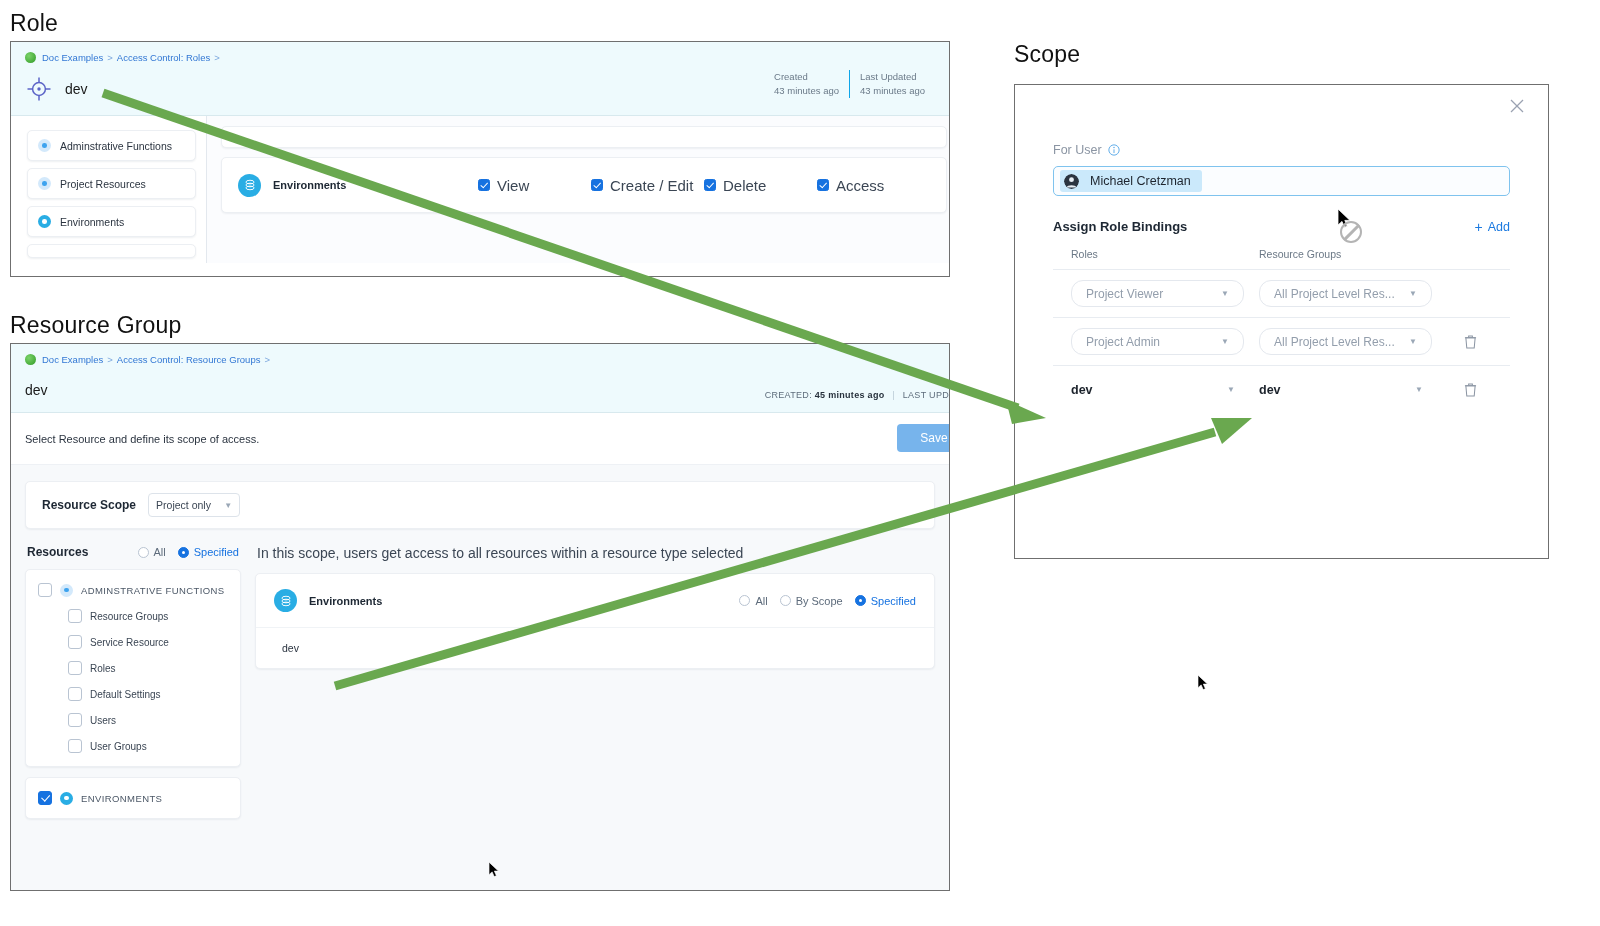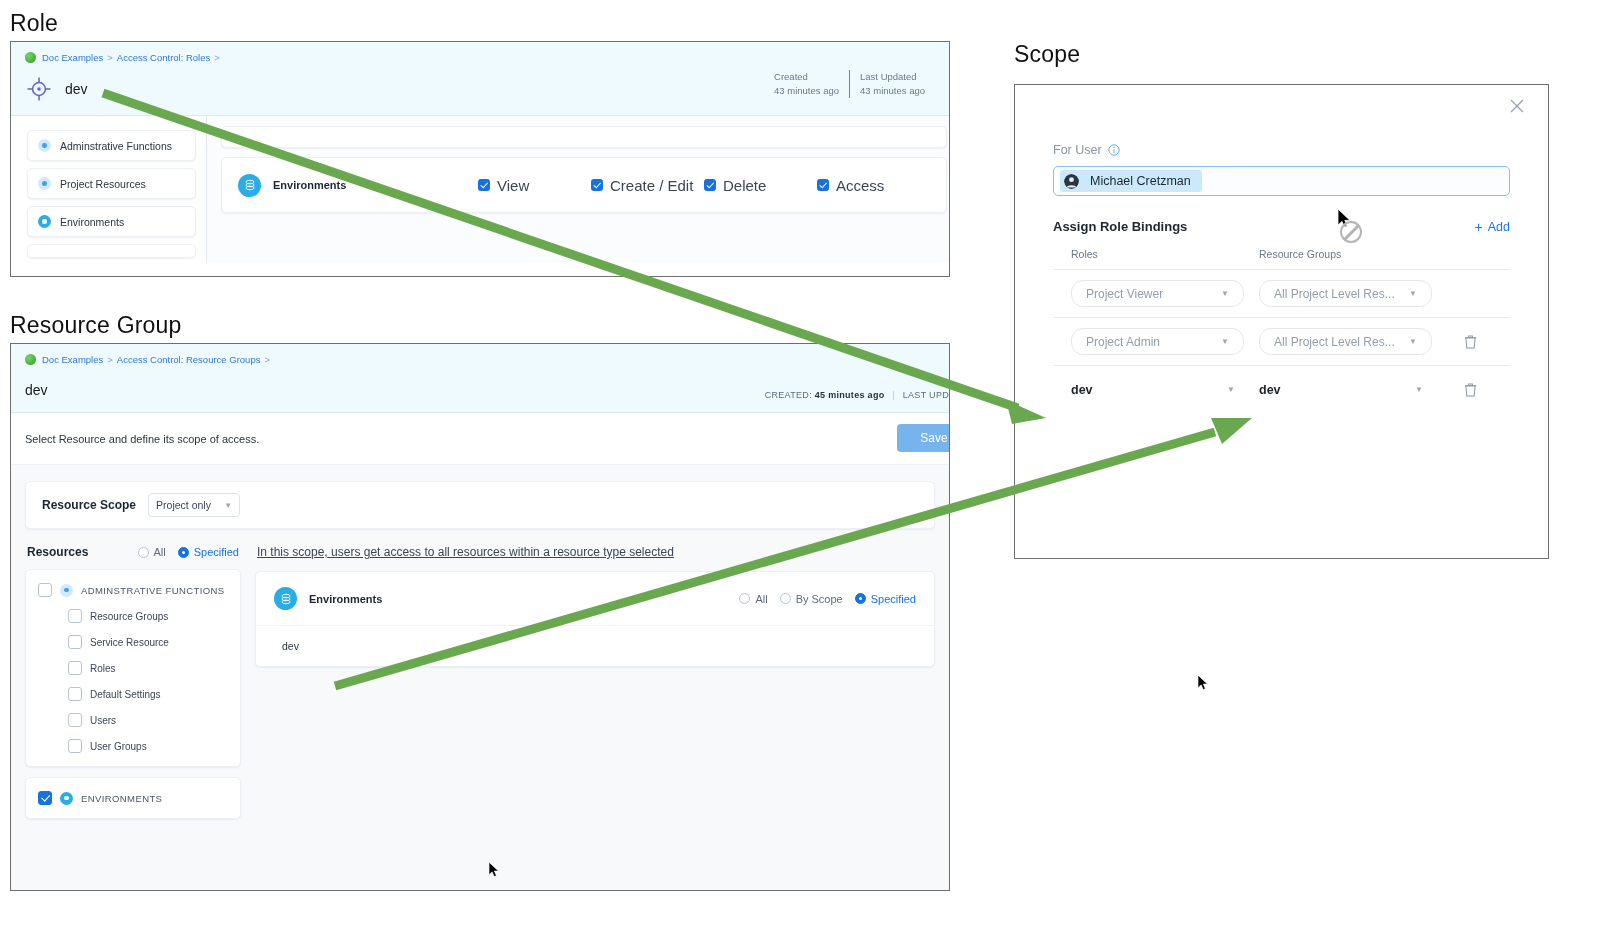--- a/index.html
+++ b/index.html
@@ -213,21 +213,21 @@
     box-shadow: 0 1px 2px rgba(20,40,70,.06);
     padding: 13px 12px;
     margin-bottom: 10px;
   }
   .res-parent { display: flex; align-items: center; gap: 8px; font-size: 9.5px; color: #4b5766; letter-spacing: .4px; }
   .cb.lg { width: 14px; height: 14px; border-radius: 3px; }
   .cb.lg.checked::after { left: 4px; top: 1.4px; width: 4px; height: 7.4px; }
   .res-child { display: flex; align-items: center; gap: 8px; font-size: 10px; color: #3b4654; padding-left: 30px; margin-top: 12px; }
 
   .scope-col { flex: 1; }
-  .scope-desc { font-size: 12px; color: #3b4654; padding: 4px 2px 12px 2px; text-decoration: underline; }
+  .scope-desc { font-size: 14px; color: #3b4654; padding: 4px 2px 12px 2px; }
   .env-card {
     background: #ffffff; border: 1px solid #eceff3; border-radius: 5px;
     box-shadow: 0 1px 2px rgba(20,40,70,.06);
     height: 96px;
   }
   .env-card-head { display: flex; align-items: center; height: 53px; padding: 0 18px; }
   .env-name { display: flex; align-items: center; gap: 12px; font-size: 11px; color: #1d2733; font-weight: bold; }
   .env-opts { margin-left: auto; display: flex; }
   .env-item { font-size: 10.5px; color: #2b3440; padding: 0 18px 0 26px; border-top: 1px solid #f0f3f6; line-height: 40px; }
 

